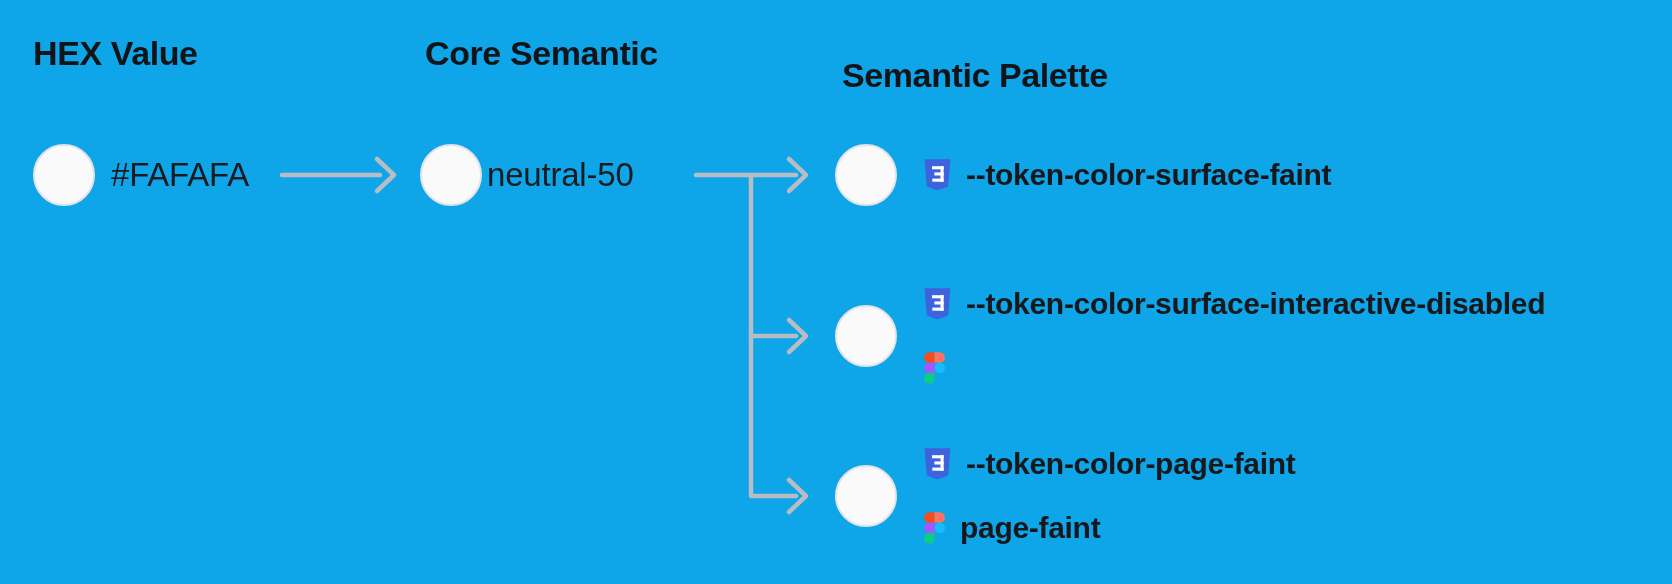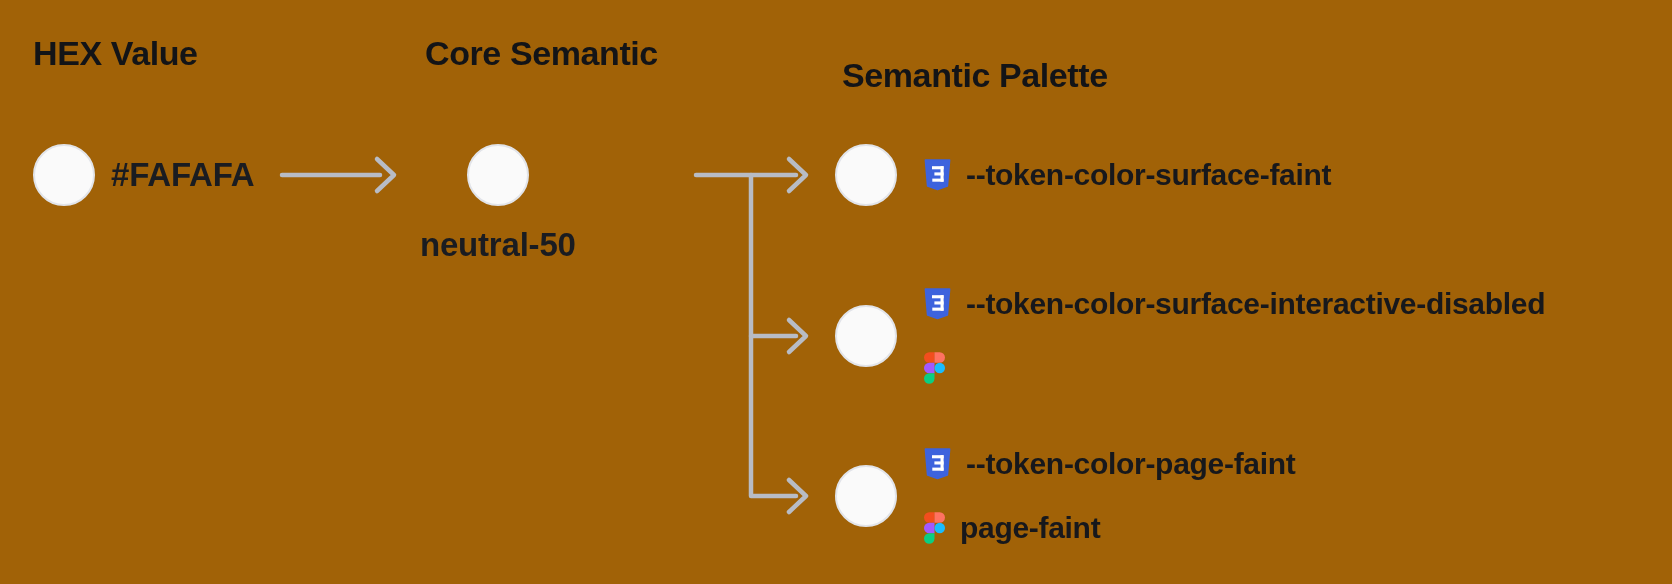--- a/index.html
+++ b/index.html
@@ -5,21 +5,21 @@
   * { margin: 0; padding: 0; box-sizing: border-box; }
   html, body { background: #ffffff; }
   body {
     font-family: "Liberation Sans", "DejaVu Sans", sans-serif;
     color: #17181C;
   }
   .canvas {
     position: relative;
     width: 1672px;
     height: 584px;
-    background: #a16207;
+    background: #0ea5e9;
     overflow: hidden;
   }
   .connectors {
     position: absolute;
     left: 0; top: 0;
     width: 1672px; height: 584px;
     pointer-events: none;
   }
   .heading {
     position: absolute;
@@ -43,24 +43,24 @@
     flex: 0 0 auto;
   }
   .node {
     position: absolute;
     display: flex;
     align-items: center;
     height: 62px;
     white-space: nowrap;
   }
   .node.hex-node  { left: 33px;  top: 144px; gap: 16px; }
-  .node.core-node { left: 420px; top: 144px; gap: 20px; flex-direction: column; }
+  .node.core-node { left: 420px; top: 144px; gap: 5px; }
   .node-label {
     font-size: 33px;
-    font-weight: 700;
+    font-weight: 400;
     color: #1A1C21;
     letter-spacing: -0.2px;
   }
 
   .sem-row {
     position: absolute;
     left: 835px;
     height: 112px;
     display: flex;
     align-items: center;

